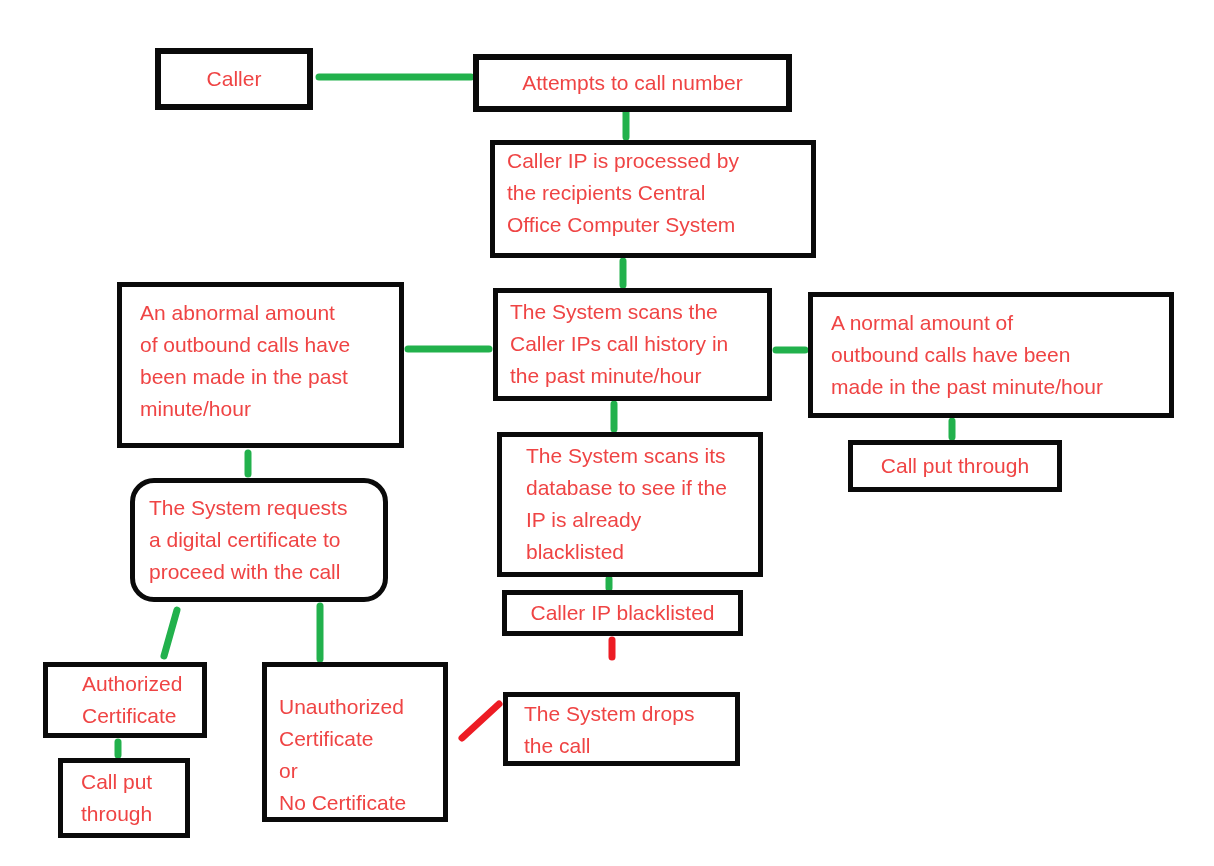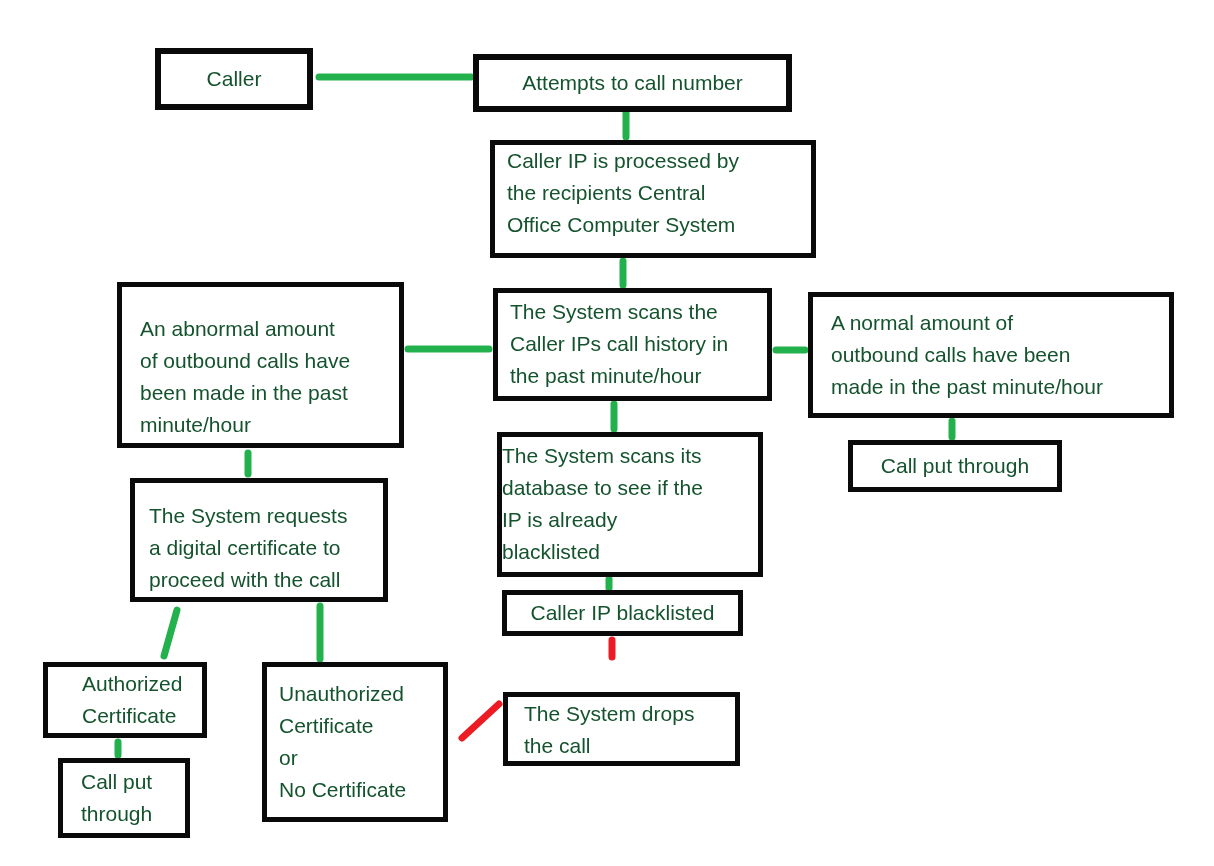--- a/index.html
+++ b/index.html
@@ -6,21 +6,21 @@
     margin: 0;
     padding: 0;
     background: #ffffff;
   }
   .canvas {
     position: relative;
     width: 1214px;
     height: 866px;
     background: #ffffff;
     font-family: "Liberation Sans", sans-serif;
-    color: #14532d;
+    color: #ef4444;
     overflow: hidden;
   }
   .connectors {
     position: absolute;
     left: 0;
     top: 0;
     width: 1214px;
     height: 866px;
   }
   .node {
@@ -39,30 +39,30 @@
     align-items: center;
     justify-content: center;
     text-align: center;
     padding: 0;
   }
   
   #n-caller        { left:155px; top:48px;  width:158px; height:62px; }
   #n-attempts      { left:473px; top:46px;  width:319px; height:58px;margin-top:8px; }
   #n-processed     { left:490px; top:140px; width:326px; height:118px; padding:0 12px; }
   #n-scans-history { left:493px; top:288px; width:279px; height:113px; padding:3px 12px; }
-  #n-abnormal      { left:117px; top:282px; width:287px; height:166px; padding:26px 18px; }
+  #n-abnormal      { left:117px; top:282px; width:287px; height:166px; padding:10px 18px; }
   #n-normal        { left:808px; top:292px; width:366px; height:126px; padding:10px 18px; }
   #n-cpt-right     { left:848px; top:440px; width:214px; height:52px; }
-  #n-scans-db      { left:497px; top:432px; width:266px; height:145px; padding:3px 0; }
+  #n-scans-db      { left:497px; top:432px; width:266px; height:145px; padding:3px 24px; }
   #n-blacklisted   { left:502px; top:590px; width:241px; height:46px; }
   #n-drops         { left:503px; top:692px; width:237px; height:74px; padding:1px 16px; }
-  #n-requests-cert { left:130px; top:478px; width:258px; height:124px; padding:17px 14px; }
+  #n-requests-cert { left:130px; top:478px; width:258px; height:124px; padding:9px 14px;border-radius:24px; }
   #n-authorized    { left:43px;  top:662px; width:164px; height:76px; padding:1px 34px; }
   #n-cpt-left      { left:58px;  top:758px; width:132px; height:80px; padding:3px 18px; }
-  #n-unauthorized  { left:262px; top:662px; width:186px; height:160px; padding:11px 12px; }
+  #n-unauthorized  { left:262px; top:662px; width:186px; height:160px; padding:24px 12px; }
 </style>
 </head>
 <body>
 
 <div class="canvas">
 
   <svg class="connectors" viewBox="0 0 1214 866" xmlns="http://www.w3.org/2000/svg">
     <line x1="319" y1="77" x2="471" y2="77" stroke-width="7" stroke-linecap="round" stroke="#22B14C"></line>
     <line x1="626" y1="109" x2="626" y2="137" stroke-width="7" stroke-linecap="round" stroke="#22B14C"></line>
     <line x1="623" y1="261" x2="623" y2="285" stroke-width="7" stroke-linecap="round" stroke="#22B14C"></line>

